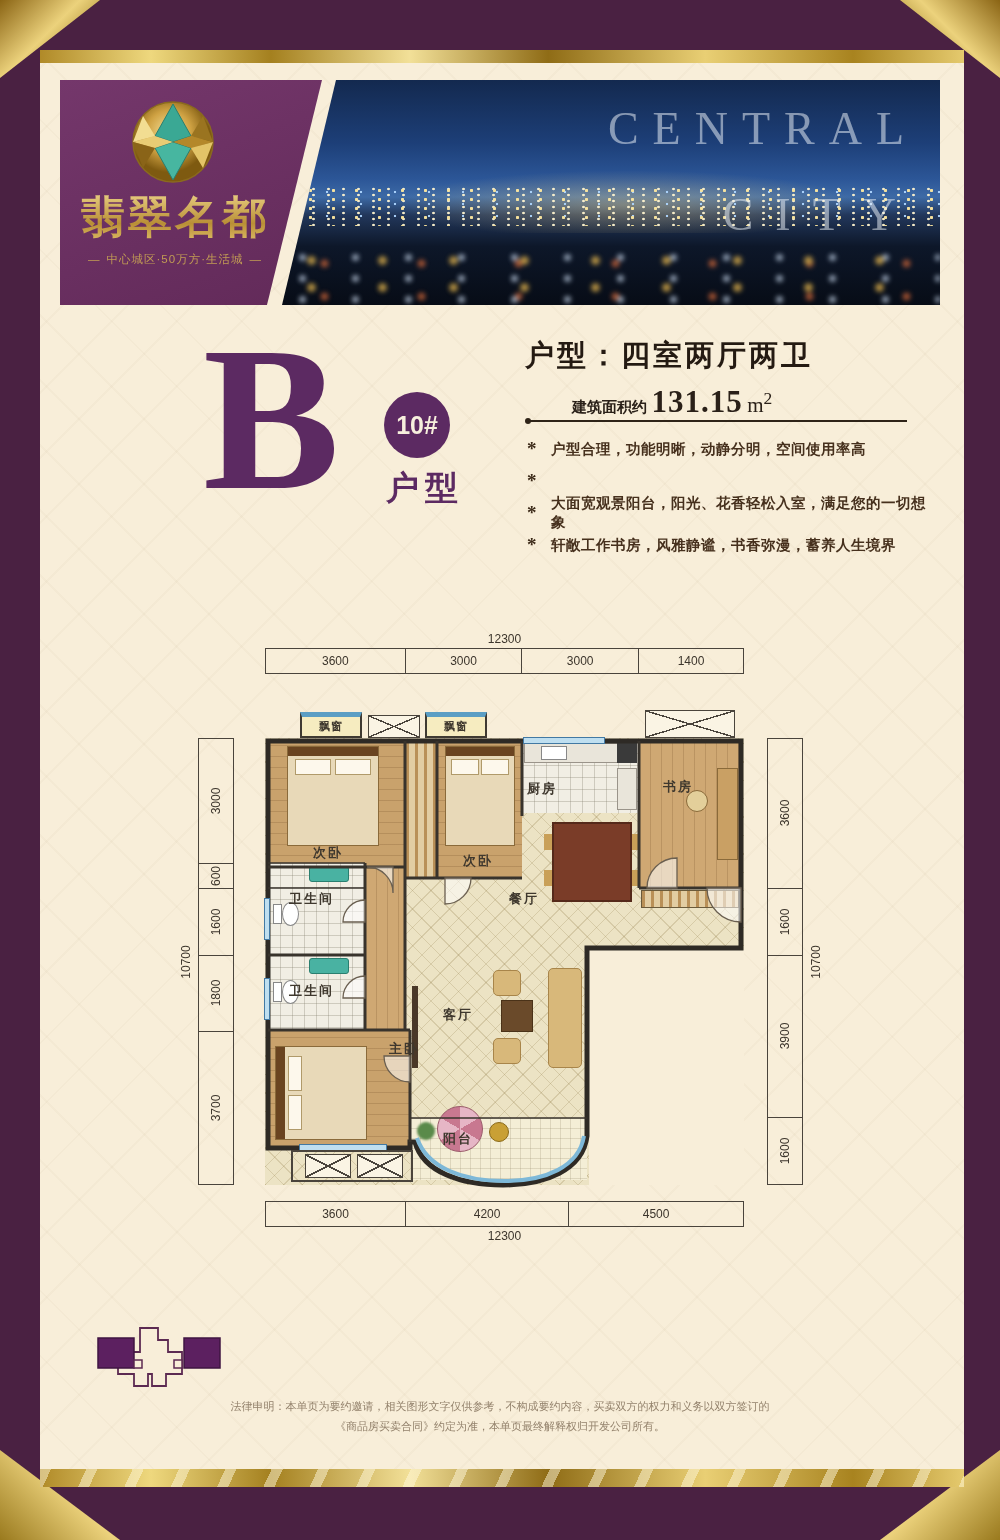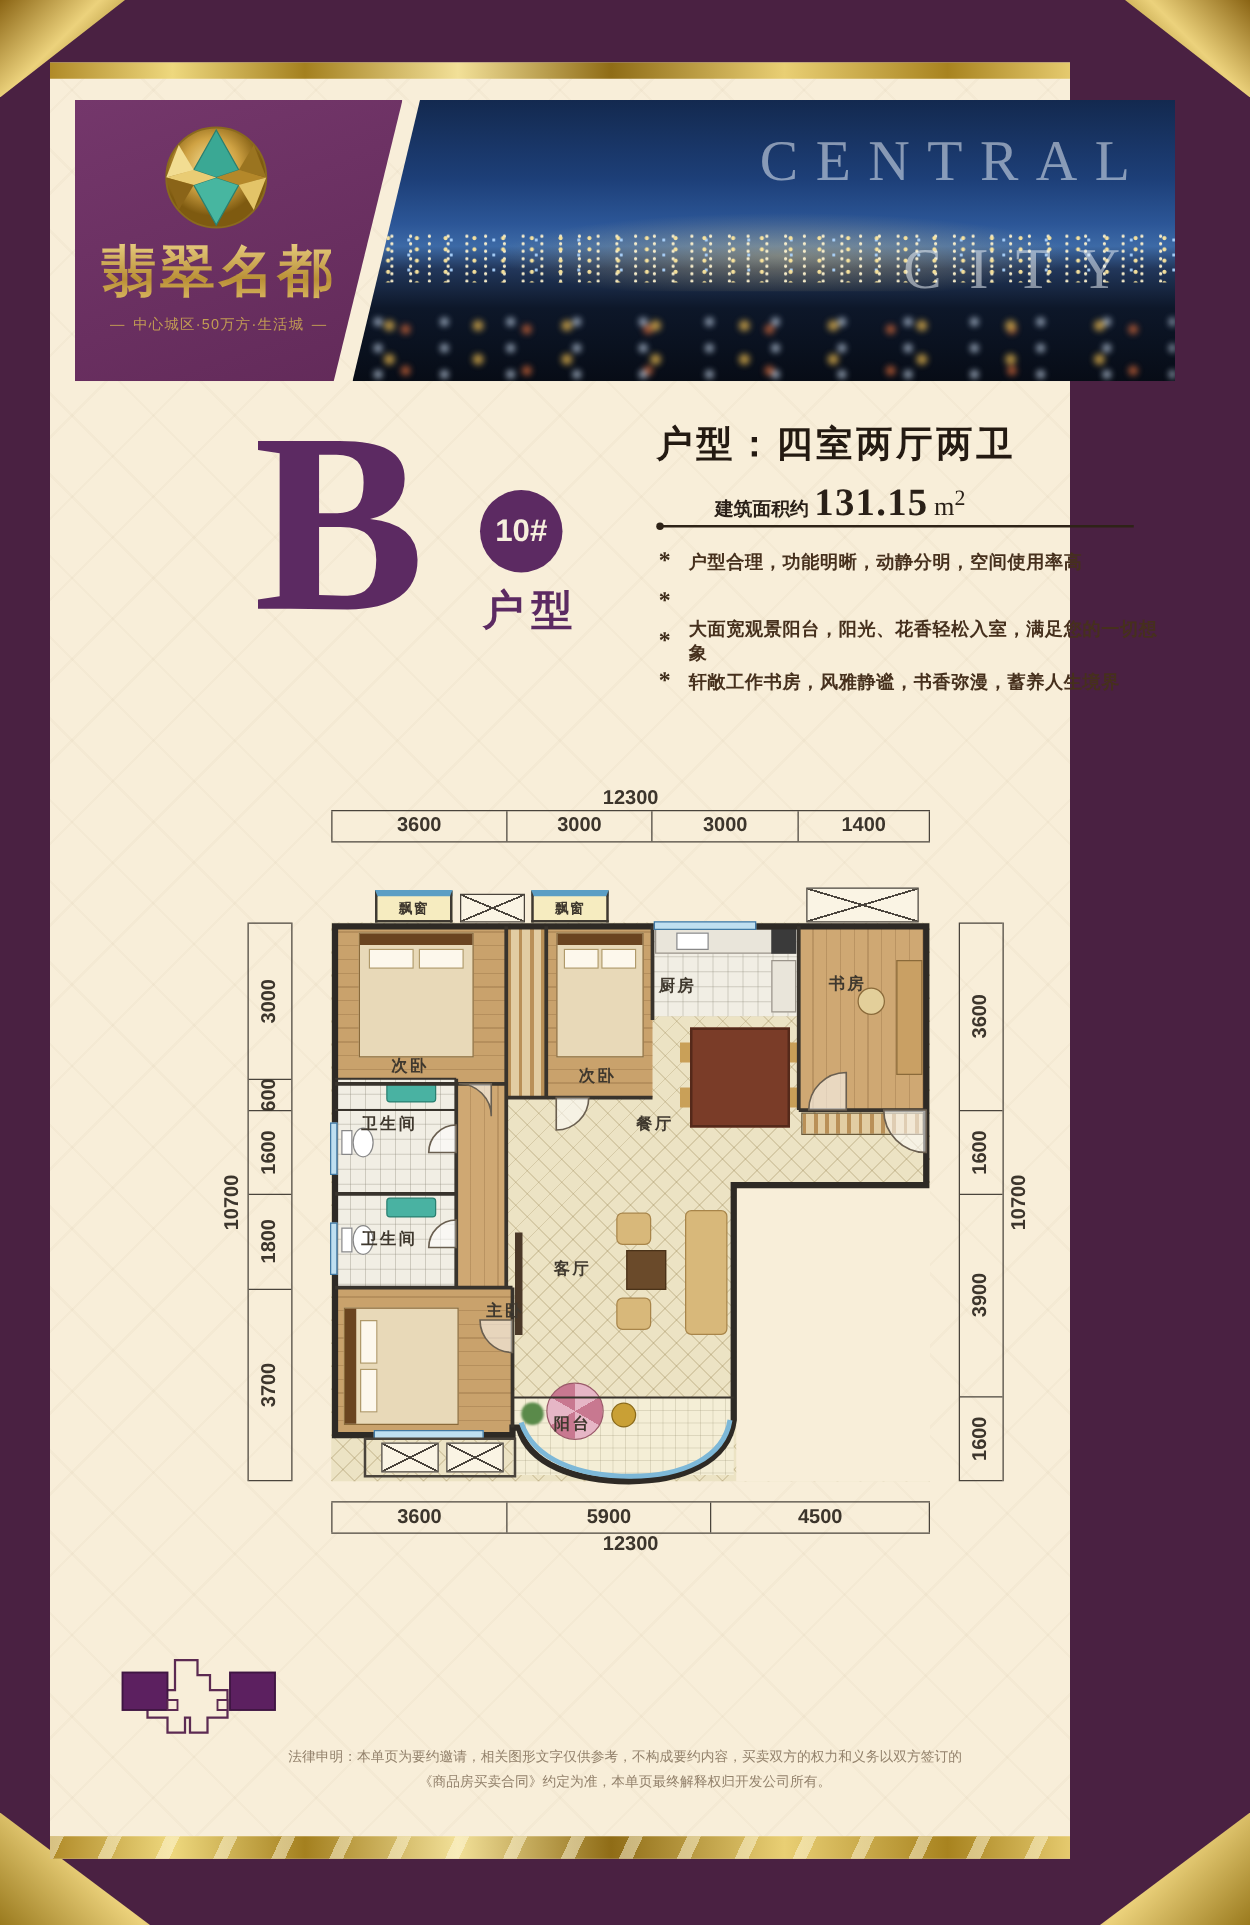--- a/index.html
+++ b/index.html
@@ -4,21 +4,21 @@
 <style>
   html,body{margin:0;padding:0;}
   body{width:1000px;height:1540px;position:relative;background:#4a2142;overflow:hidden;
        font-family:"Liberation Sans",sans-serif;}
   .corner{position:absolute;background:linear-gradient(135deg,#8a6414,#ecd27c 45%,#9a7a1e 80%);}
   .c-tl{left:0;top:0;width:100px;height:78px;clip-path:polygon(0 0,100% 0,0 100%);}
   .c-tr{right:0;top:0;width:100px;height:78px;clip-path:polygon(0 0,100% 0,100% 100%);background:linear-gradient(225deg,#8a6414,#ecd27c 45%,#9a7a1e 80%);}
   .c-bl{left:0;bottom:0;width:120px;height:90px;clip-path:polygon(0 0,0 100%,100% 100%);background:linear-gradient(45deg,#9a7a1e,#ecd27c 55%,#8a6414);}
   .c-br{right:0;bottom:0;width:120px;height:90px;clip-path:polygon(100% 0,100% 100%,0 100%);background:linear-gradient(-45deg,#9a7a1e,#ecd27c 55%,#8a6414);}
 
-  .page{position:absolute;left:40px;top:50px;width:816px;height:1437px;background:#f8eed9;
+  .page{position:absolute;left:40px;top:50px;width:924px;height:1437px;background:#f8eed9;
         background-image:repeating-linear-gradient(45deg,rgba(120,90,40,.03) 0 2px,transparent 2px 46px),
                          repeating-linear-gradient(-45deg,rgba(120,90,40,.03) 0 2px,transparent 2px 46px);}
   .gold-strip{position:absolute;left:0;width:100%;
         background:linear-gradient(90deg,#b08a28,#eed87e 12%,#a4801f 25%,#f2e098 40%,#8f6c16 55%,#e9cf74 72%,#a8831f 88%,#e5ca6e);}
   .gs-top{top:0;height:13px;}
   .gs-bottom{bottom:0;height:18px;background-image:repeating-linear-gradient(115deg,rgba(255,248,220,.5) 0 10px,transparent 10px 42px),
         linear-gradient(90deg,#b08a28,#eed87e 12%,#a4801f 25%,#f2e098 40%,#8f6c16 55%,#e9cf74 72%,#a8831f 88%,#e5ca6e);}
 
   
   .hero{position:absolute;left:20px;top:30px;width:880px;height:225px;}
@@ -62,21 +62,21 @@
   .area-label{font-size:15px;font-weight:bold;}
   .area-value{font-family:"Liberation Serif",serif;font-size:31px;font-weight:bold;letter-spacing:1px;}
   .area-unit{font-family:"Liberation Serif",serif;font-size:21px;}
   .rule{position:absolute;left:487px;top:370px;width:380px;height:2px;background:#2e2317;}
   .rule:before{content:"";position:absolute;left:-2px;top:-2px;width:6px;height:6px;border-radius:50%;background:#2e2317;}
   .features{position:absolute;left:487px;top:383px;width:400px;}
   .feat{height:32px;display:flex;align-items:center;color:#46301d;font-size:14.5px;font-weight:bold;letter-spacing:.5px;}
   .feat .star{font-family:"Liberation Serif",serif;font-size:19px;margin-right:14px;color:#3c2a18;}
 
   
-  .dim{color:#3c352c;font-size:16px;font-weight:bold;}
+  .dim{color:#3c352c;font-size:12px;}
   .dim-top{position:absolute;left:225px;top:580px;width:479px;}
   .dim-total{text-align:center;height:18px;line-height:18px;}
   .dim-row{display:flex;border-top:1px solid #4a443c;border-bottom:1px solid #4a443c;height:24px;}
   .dim-cell{display:flex;align-items:center;justify-content:center;border-right:1px solid #4a443c;}
   .dim-cell:first-child{border-left:1px solid #4a443c;}
   .dim-bottom{position:absolute;left:225px;top:1151px;width:479px;}
   .dim-vert{position:absolute;top:688px;width:34px;height:447px;display:flex;flex-direction:column;
         border-left:1px solid #4a443c;border-right:1px solid #4a443c;}
   .dv-left{left:158px;} .dv-right{left:727px;}
   .dim-vcell{display:flex;align-items:center;justify-content:center;border-top:1px solid #4a443c;}
@@ -195,21 +195,21 @@
     <div class="dim-row">
       <div class="dim-cell" style="flex:3600">3600</div>
       <div class="dim-cell" style="flex:3000">3000</div>
       <div class="dim-cell" style="flex:3000">3000</div>
       <div class="dim-cell" style="flex:2700">1400</div>
     </div>
   </div>
   <div class="dim dim-bottom">
     <div class="dim-row">
       <div class="dim-cell" style="flex:3600">3600</div>
-      <div class="dim-cell" style="flex:4200">5900</div>
+      <div class="dim-cell" style="flex:4200">4200</div>
       <div class="dim-cell" style="flex:4500">4500</div>
     </div>
     <div class="dim-total">12300</div>
   </div>
   <div class="dim dim-vert dv-left">
     <div class="dim-vcell" style="flex:3000">
         <span>3000</span>
       </div>
     <div class="dim-vcell" style="flex:600">
         <span>600</span>

